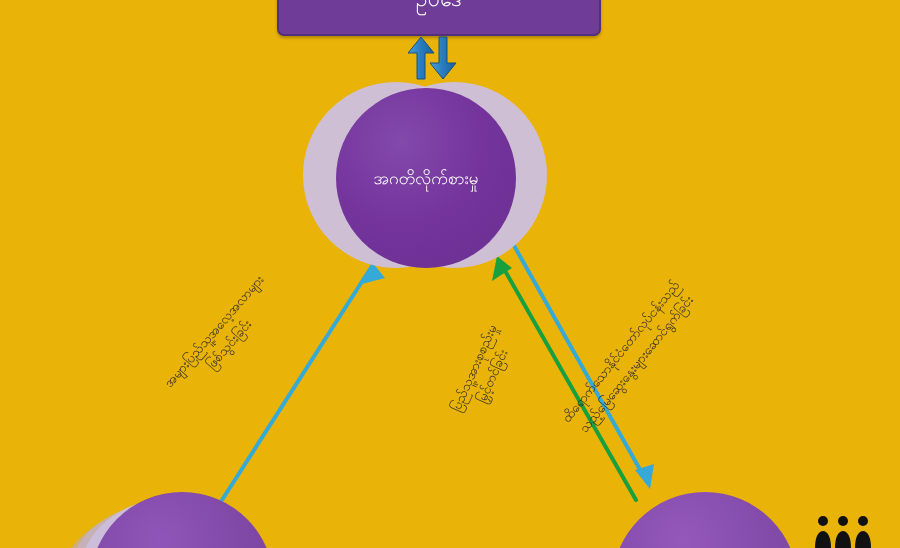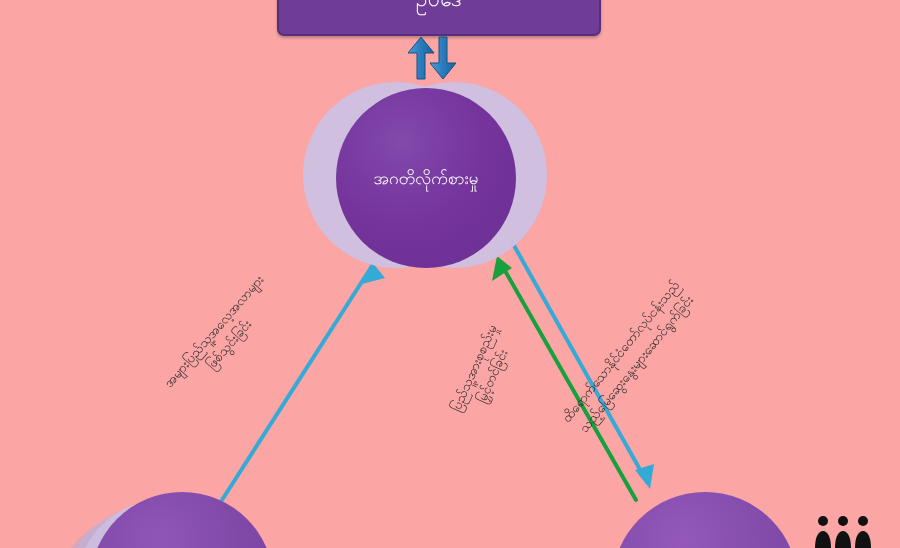--- a/index.html
+++ b/index.html
@@ -8,21 +8,21 @@
     padding: 0;
     background: #ffffff;
   }
   body {
     font-family: "DejaVu Sans", "Liberation Sans", sans-serif;
   }
   #stage {
     position: relative;
     width: 900px;
     height: 548px;
-    background: #fca5a5;
+    background: #eab308;
     overflow: hidden;
   }
 
   
   .top-box {
     position: absolute;
     left: 277px;
     top: -38px;
     width: 320px;
     height: 70px;

